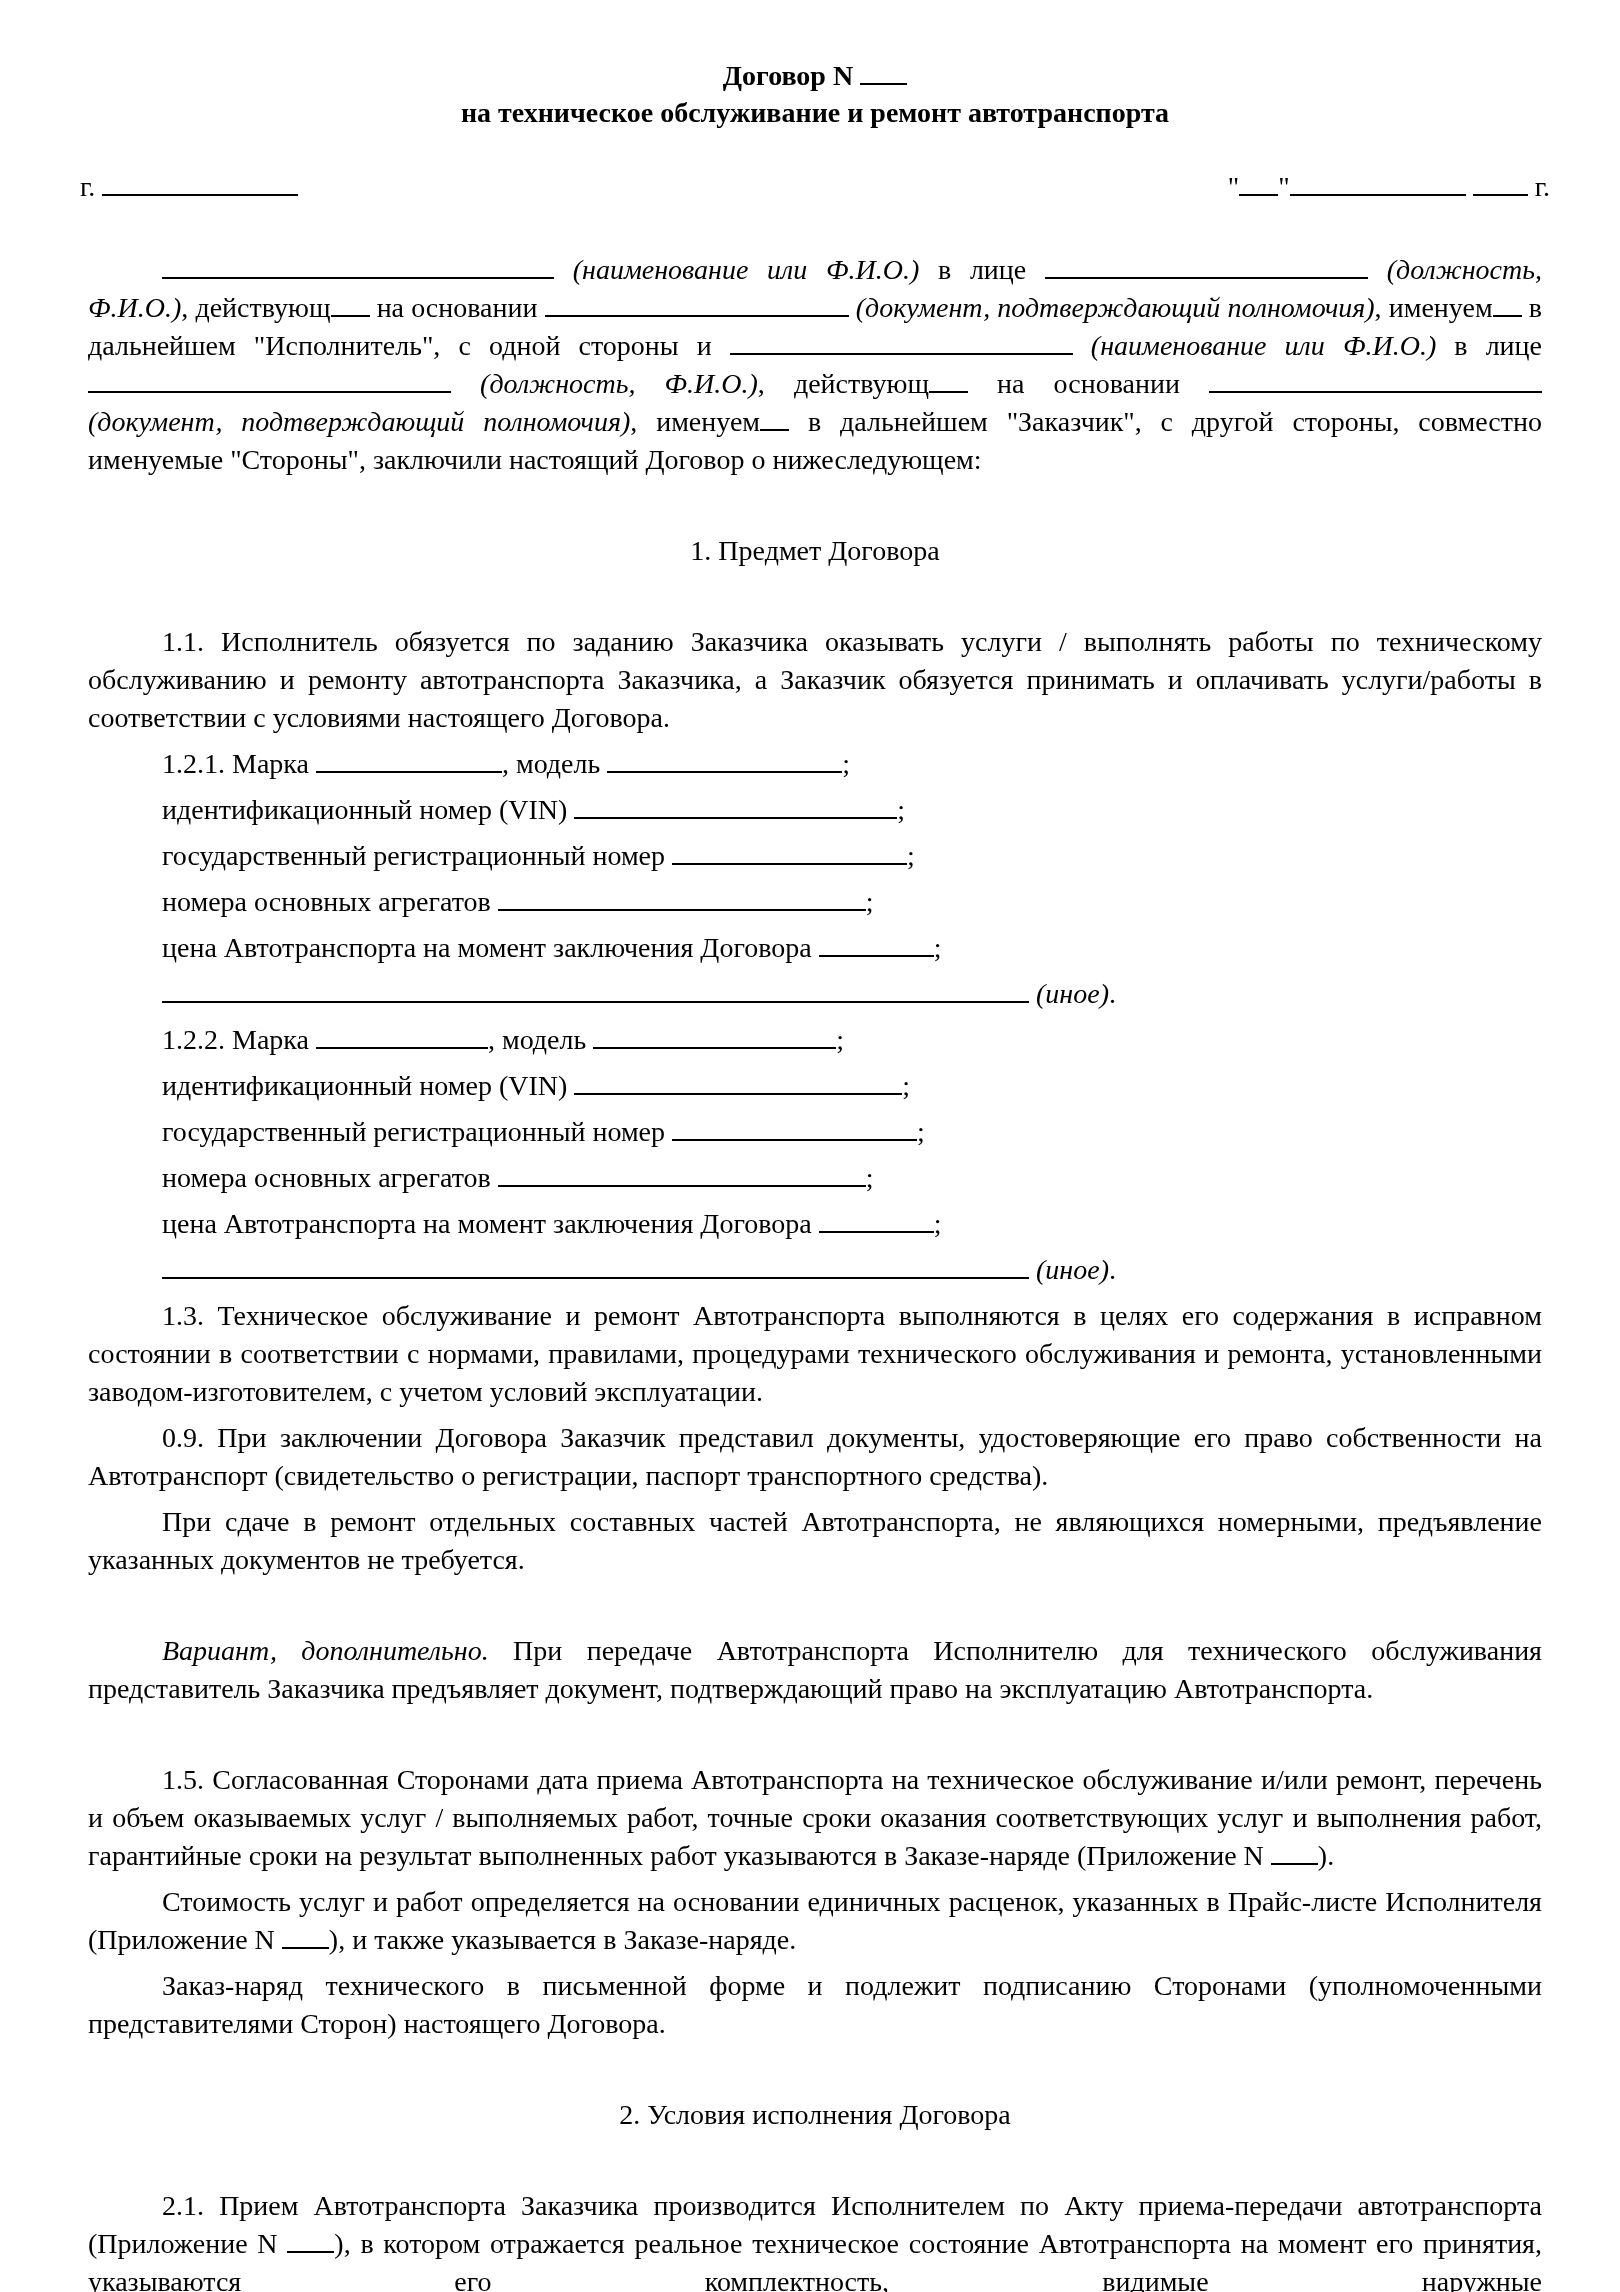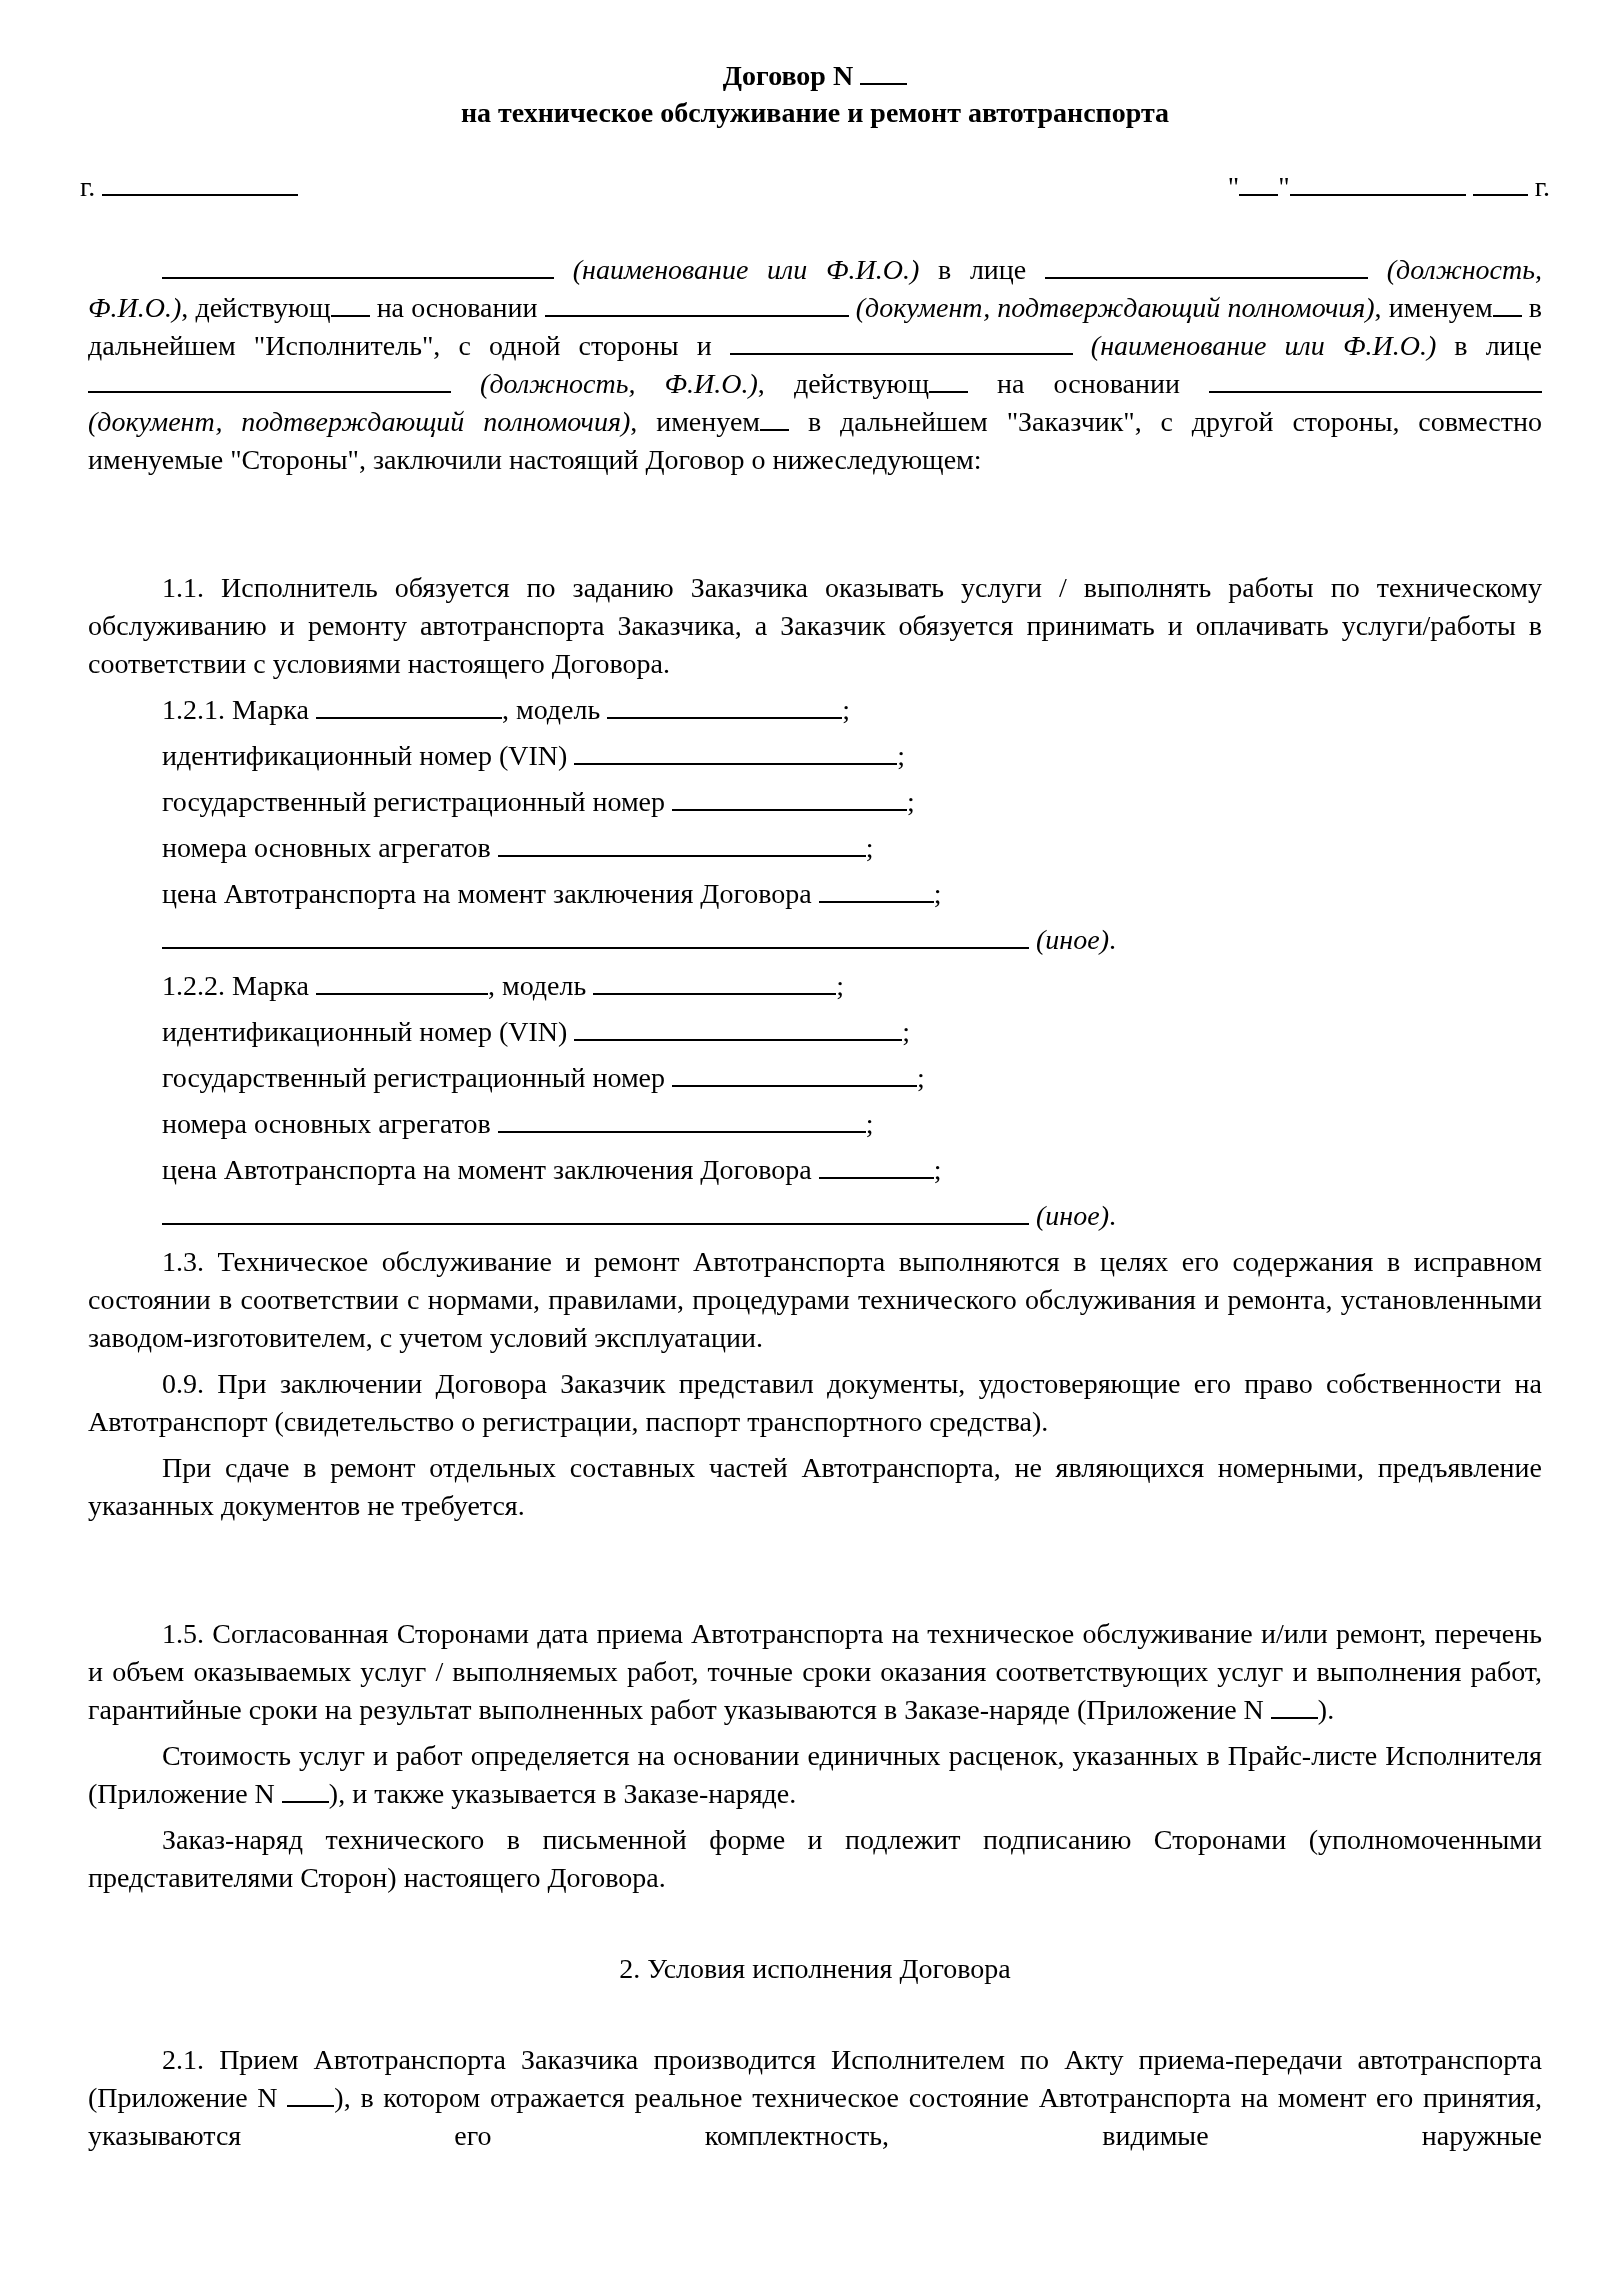--- a/index.html
+++ b/index.html
@@ -49,20 +49,21 @@
     <div class="gap-sm"></div>
 
     <p class="just indent">
       <span class="blank" style="width:392px"></span>
       <span class="it">(наименование или Ф.И.О.)</span><span> в лице </span><span class="blank" style="width:323px"></span>
       <span class="it">(должность, Ф.И.О.)</span><span>, действующ</span><span class="blank" style="width:39px"></span><span> на основании </span><span class="blank" style="width:304px"></span><span class="it"> (документ, подтверждающий полномочия)</span><span>, именуем</span><span class="blank" style="width:29px"></span><span> в дальнейшем "Исполнитель", с одной стороны и </span><span class="blank" style="width:343px"></span>
       <span class="it">(наименование или Ф.И.О.)</span><span> в лице </span><span class="blank" style="width:363px"></span><span class="it"> (должность, Ф.И.О.)</span><span>, действующ</span><span class="blank" style="width:39px"></span><span> на основании </span><span class="blank" style="width:333px"></span><span class="it"> (документ, подтверждающий полномочия)</span><span>, именуем</span><span class="blank" style="width:29px"></span><span> в дальнейшем "Заказчик", с другой стороны, совместно именуемые "Стороны", заключили настоящий Договор о нижеследующем:</span>
     </p>
 
     <div class="gap-sm"></div>
+    <p class="heading">1. Предмет Договора</p>
     <div class="gap-sm"></div>
 
     <p class="just indent">1.1. Исполнитель обязуется по заданию Заказчика оказывать услуги / выполнять работы по техническому обслуживанию и ремонту автотранспорта Заказчика, а Заказчик обязуется принимать и оплачивать услуги/работы в соответствии с условиями настоящего Договора.</p>
 
     <div>
       <p class="line"><span>1.2.1. Марка</span> <span class="blank" style="width:186px"></span><span>, модель</span> <span class="blank" style="width:235px"></span><span>;</span></p>
       <p class="line"><span>идентификационный номер (VIN)</span> <span class="blank" style="width:323px"></span><span>;</span></p>
       <p class="line"><span>государственный регистрационный номер</span> <span class="blank" style="width:235px"></span><span>;</span></p>
       <p class="line"><span>номера основных агрегатов</span> <span class="blank" style="width:368px"></span><span>;</span></p>
       <p class="line"><span>цена Автотранспорта на момент заключения Договора</span> <span class="blank" style="width:115px"></span><span>;</span></p>
@@ -76,20 +77,21 @@
       <p class="line"><span>номера основных агрегатов</span> <span class="blank" style="width:368px"></span><span>;</span></p>
       <p class="line"><span>цена Автотранспорта на момент заключения Договора</span> <span class="blank" style="width:115px"></span><span>;</span></p>
       <p class="line"><span class="blank" style="width:867px"></span> <span class="it">(иное)</span><span>.</span></p>
     </div>
 
     <p class="just indent">1.3. Техническое обслуживание и ремонт Автотранспорта выполняются в целях его содержания в исправном состоянии в соответствии с нормами, правилами, процедурами технического обслуживания и ремонта, установленными заводом-изготовителем, с учетом условий эксплуатации.</p>
     <p class="just indent">0.9. При заключении Договора Заказчик представил документы, удостоверяющие его право собственности на Автотранспорт (свидетельство о регистрации, паспорт транспортного средства).</p>
     <p class="just indent">При сдаче в ремонт отдельных составных частей Автотранспорта, не являющихся номерными, предъявление указанных документов не требуется.</p>
 
     <div class="gap-sm"></div>
+    <p class="just indent"><span class="it">Вариант, дополнительно.</span><span> При передаче Автотранспорта Исполнителю для технического обслуживания представитель Заказчика предъявляет документ, подтверждающий право на эксплуатацию Автотранспорта.</span></p>
     <div class="gap-sm"></div>
 
     <p class="just indent"><span>1.5. Согласованная Сторонами дата приема Автотранспорта на техническое обслуживание и/или ремонт, перечень и объем оказываемых услуг / выполняемых работ, точные сроки оказания соответствующих услуг и выполнения работ, гарантийные сроки на результат выполненных работ указываются в Заказе-наряде (Приложение N </span><span class="blank" style="width:47px"></span><span>).</span></p>
     <p class="just indent"><span>Стоимость услуг и работ определяется на основании единичных расценок, указанных в Прайс-листе Исполнителя (Приложение N </span><span class="blank" style="width:47px"></span><span>), и также указывается в Заказе-наряде.</span></p>
     <p class="just indent">Заказ-наряд технического в письменной форме и подлежит подписанию Сторонами (уполномоченными представителями Сторон) настоящего Договора.</p>
 
     <div class="gap-sm"></div>
     <p class="heading">2. Условия исполнения Договора</p>
     <div class="gap-sm"></div>
 

